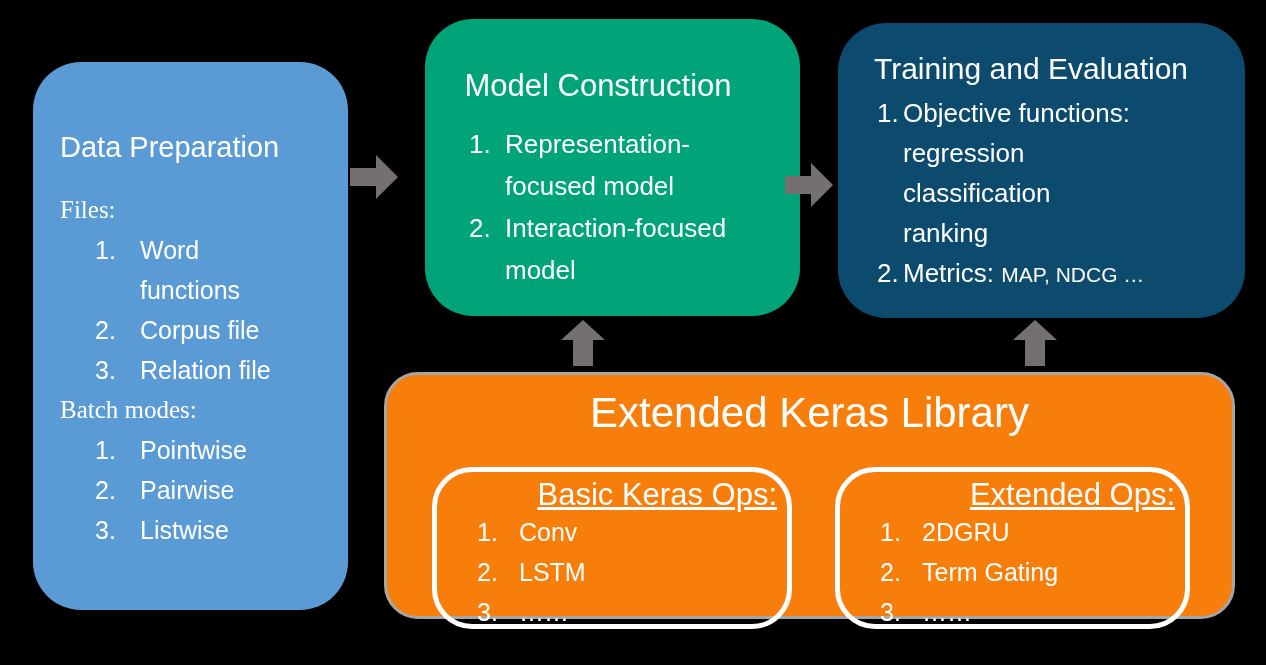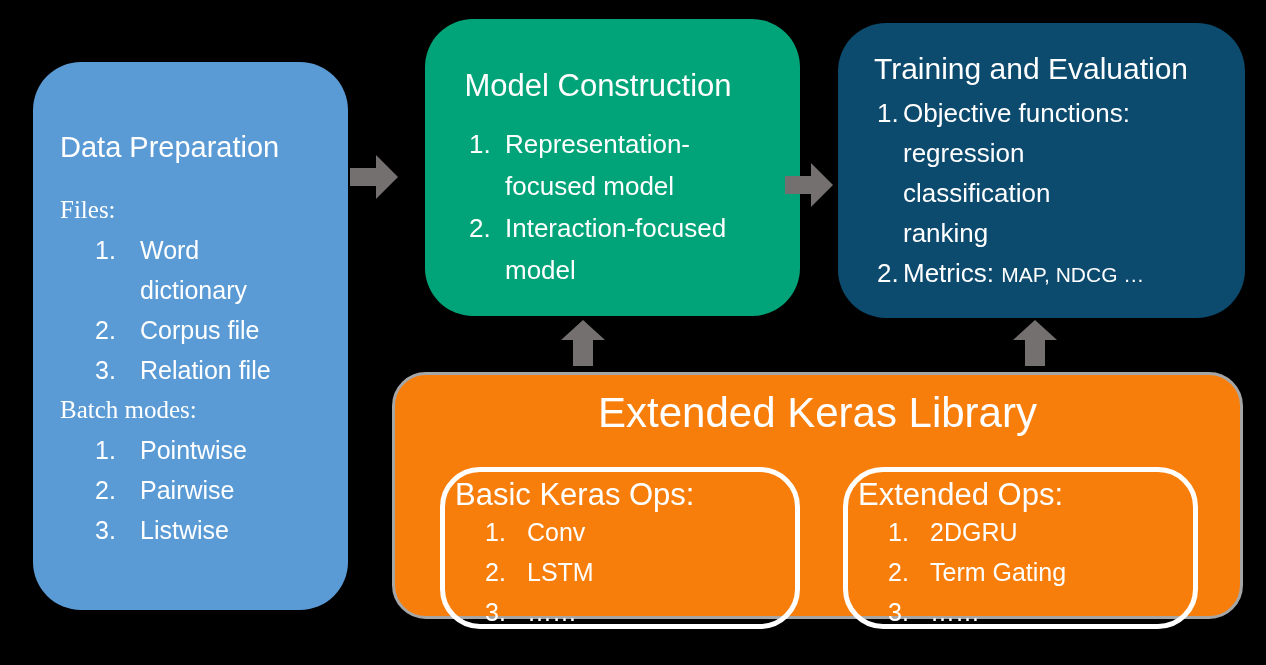--- a/index.html
+++ b/index.html
@@ -25,29 +25,29 @@
   #box-green .li,#box-green .ln{font-size:26px;line-height:42px;}
 
   
   #box-teal{left:838px;top:23px;width:407px;height:295px;padding:28px 18px 0 39px;}
   #box-teal .node-title{font-size:30px;line-height:36px;margin:0 21px 6px -21px;text-align:center;font-weight:400;}
   #box-teal .num{width:26px;}
   #box-teal .li,#box-teal .ln{font-size:26px;line-height:40px;}
   #box-teal .detail{font-size:21px;}
 
   
-  #box-orange{left:392px;top:372px;width:851px;height:247px;border-radius:34px;
+  #box-orange{left:384px;top:372px;width:851px;height:247px;border-radius:34px;
     border:3px solid #A6A6A6;padding:12px 0 0 0;}
   #box-orange .node-title{font-size:42px;line-height:52px;margin:0;text-align:center;font-weight:400;}
   .ops-row{position:absolute;left:45px;top:92px;display:flex;gap:43px;}
   .ops-box{box-sizing:border-box;border:5px solid #fff;border-radius:40px;
     padding:6px 10px 0 40px;height:162px;}
   #ops-basic{width:360px;}
   #ops-extended{width:355px;}
-  .ops-box .ops-title{font-size:31px;line-height:34px;margin:0 0 0 -30px;text-align:left;font-weight:400;}
+  .ops-box .ops-title{font-size:31px;line-height:34px;margin:0 0 0 -30px;text-align:right;font-weight:400;text-decoration:underline;}
   .ops-box .num{width:42px;}
   .ops-box .li,.ops-box .ln{font-size:25px;line-height:40px;}
 
   
   .li{display:flex;}
   .num{flex:none;display:block;}
   .txt{display:block;}
   .ln{display:block;}
 
   .arrow{position:absolute;display:block;}
@@ -57,21 +57,21 @@
 
 <div class="canvas" style="background-color: rgb(0, 0, 0);">
 
   <section class="box rounded" id="box-blue" style="background-color: rgb(91, 155, 213);">
     <h2 class="node-title">Data Preparation</h2>
     <div class="label">Files:</div>
     <div class="li">
       <span class="num">1.</span>
       <span class="txt">
         <span class="ln">Word</span>
-        <span class="ln">dictionary</span>
+        <span class="ln">functions</span>
       </span>
     </div>
     <div class="li">
       <span class="num">2.</span>
       <span class="txt">
         <span class="ln">Corpus file</span>
       </span>
     </div>
     <div class="li">
       <span class="num">3.</span>

